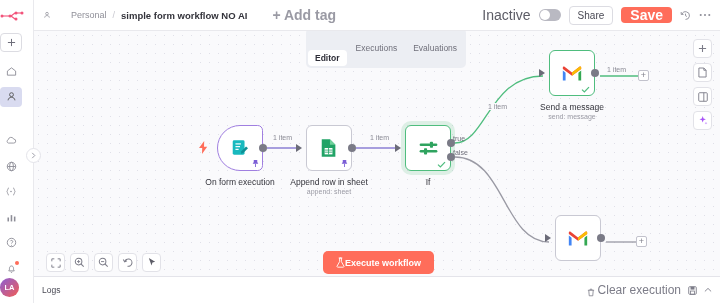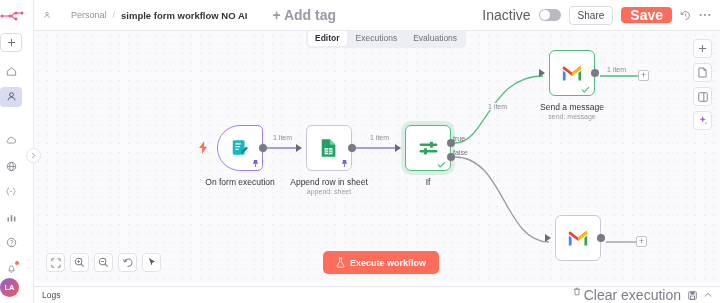--- a/index.html
+++ b/index.html
@@ -75,21 +75,21 @@
   }
   .hdr-icon { color: #8d8d97; display: flex; align-items: center; }
 
   
   #tabs {
     position: absolute; left: 306px; top: 28px;
     display: flex; align-items: center; gap: 2px;
     background: #eceef3; border-radius: 5px; padding: 2px; z-index: 25;
   }
   .tab { font-size: 8.5px; color: #70707b; padding: 3px 7px; border-radius: 4px; }
-  .tab.active { background: #fff; color: #2e2e38; font-weight: bold; }
+  .tab.active { background: #fff; color: #2e2e38; font-weight: bold; margin-top: 20px; }
 
   
   #canvas {
     position: absolute; left: 34px; top: 31px; right: 0; bottom: 21px;
     background-color: #fafafc;
     background-image: radial-gradient(#e0e0e8 0.9px, transparent 0.9px);
     background-size: 9px 9px;
     overflow: hidden;
   }
   #edges { position: absolute; left: 0; top: 0; width: 686px; height: 251px; }
@@ -147,42 +147,42 @@
   
   #zoom-bar { position: absolute; left: 12px; bottom: 10px; display: flex; gap: 5px; }
   .zbtn {
     width: 19px; height: 19px; background: #fff; border: 1px solid #e2e2e8;
     border-radius: 4px; display: flex; align-items: center; justify-content: center;
     color: #7c7c88;
   }
   #execute-btn {
     position: absolute; left: 289px; bottom: 8px;
     background: #ff6d5a; color: #fff; border-radius: 5px;
-    font-size: 9px; padding: 6px 13px; display: flex; align-items: center; gap: 5px;
+    font-size: 9px; padding: 6px 13px; display: flex; align-items: center; 
     font-weight: bold;
   }
   #right-panel {
     position: absolute; right: 8px; top: 8px;
     display: flex; flex-direction: column; gap: 5px;
   }
   .rbtn {
     width: 19px; height: 19px; background: #fff; border: 1px solid #e2e2e8;
     border-radius: 4px; display: flex; align-items: center; justify-content: center;
     color: #7c7c88;
   }
 
   
   #logbar {
-    position: absolute; left: 34px; right: 0; bottom: 0; height: 17px;
+    position: absolute; left: 34px; right: 0; bottom: 0; height: 27px;
     background: #fff; border-top: 1px solid #e4e4ea;
     display: flex; align-items: center; padding: 0 8px; z-index: 35;
   }
   .log-title { font-size: 8.5px; color: #4a4a55; }
   .log-right { margin-left: auto; display: flex; align-items: center; gap: 7px; }
-  .log-action { font-size: 14px; color: #7c7c88; display: flex; align-items: flex-start; gap: 3px; }
+  .log-action { font-size: 12px; color: #7c7c88; display: flex; align-items: flex-end; gap: 3px; }
   .log-ico { color: #7c7c88; display: flex; align-items: center; }
   svg { display: block; }
 </style>
 </head>
 <body>
 
 <div id="app">
 
   <div id="sidebar">
     <div id="logo">

